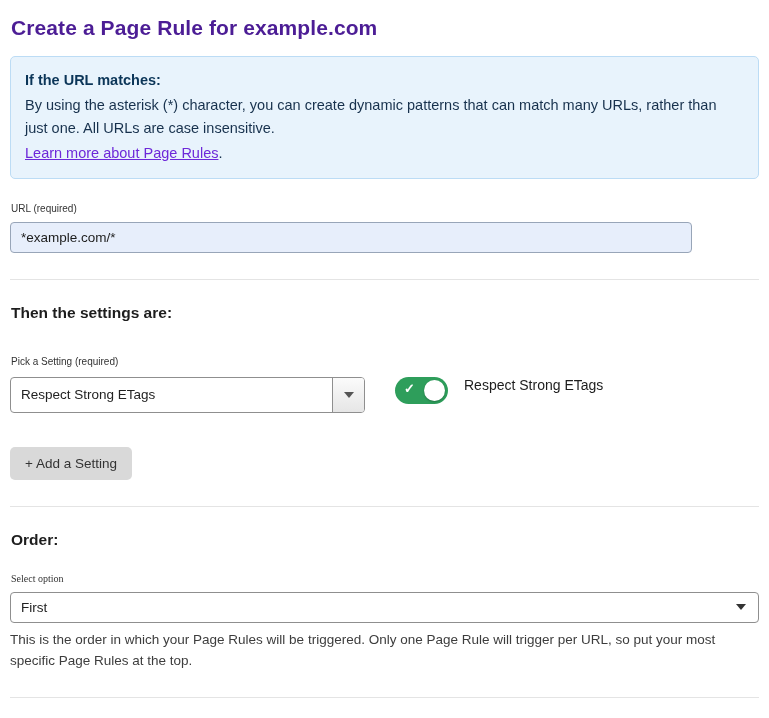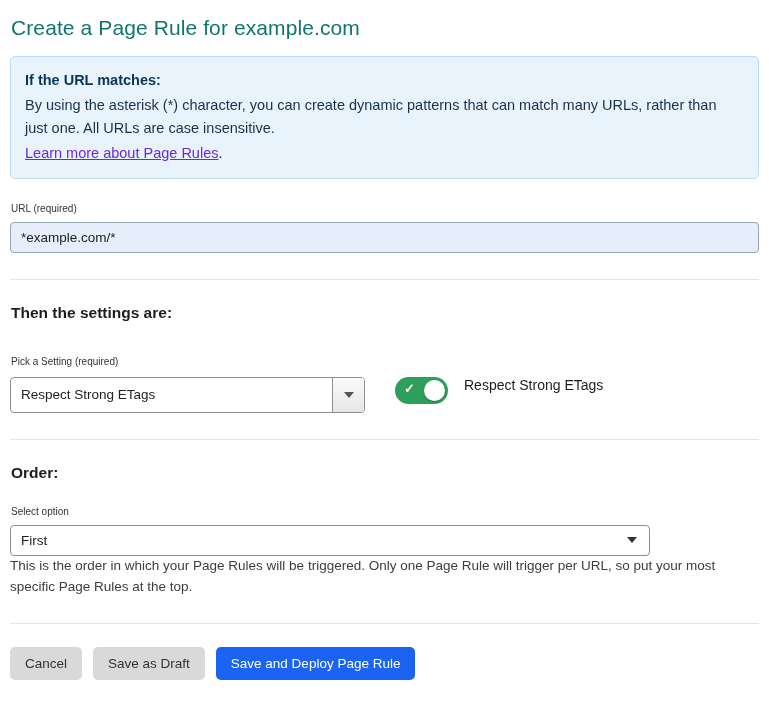--- a/index.html
+++ b/index.html
@@ -7,22 +7,22 @@
     width: 769px; height: 718px;
     background: #ffffff;
     font-family: "Liberation Sans", sans-serif;
     color: #222;
     overflow: hidden;
   }
   .page { padding: 12px 10px 0 10px; }
 
   .page-title {
     font-size: 21px;
-    font-weight: normal;
-    color: #0f766e;
+    font-weight: bold;
+    color: #4c1d95;
     letter-spacing: 0.1px;
     margin: 4px 0 16px 1px;
   }
 
   .info-box {
     background: #e8f3fc;
     border: 1px solid #bcdcf5;
     border-radius: 5px;
     padding: 12px 20px 13px 14px;
     color: #17314d;
@@ -38,21 +38,21 @@
     cursor: pointer;
   }
 
   .field-label {
     font-size: 10px;
     color: #333;
     margin: 24px 0 8px 1px;
   }
 
   .url-input {
-    width: 749px;
+    width: 682px;
     height: 31px;
     background: #e7eefb;
     border: 1px solid #98a5b8;
     border-radius: 4px;
     padding: 0 10px;
     font-size: 13.5px;
     color: #1d1d1d;
     font-family: "Liberation Sans", sans-serif;
     outline: none;
   }
@@ -148,42 +148,42 @@
     cursor: pointer;
   }
   .btn-gray { background: #d9d9d9; color: #333; }
   .btn-blue { background: #1b64f2; color: #ffffff; }
 
   .add-setting { margin-top: 34px; }
 
   .order-select {
     display: flex;
     align-items: center;
-    width: 640px;
+    width: 749px;
     height: 31px;
     border: 1px solid #8f8f8f;
     border-radius: 4px;
     background: #fff;
     padding: 0 12px 0 10px;
     cursor: pointer;
   }
   .order-select .select-value { padding: 0; line-height: 29px; }
   .order-caret {
     width: 0; height: 0;
     border-left: 5px solid transparent;
     border-right: 5px solid transparent;
     border-top: 6px solid #333;
     margin-left: auto;
   }
 
   .help-text {
     font-size: 13.5px;
     color: #3d3d3d;
     line-height: 1.55;
-    margin-top: 0;
+    margin-top: 7px;
     max-width: 745px;
   }
 
   .footer-actions {
     display: flex;
     align-items: center;
     gap: 11px;
     margin-top: 23px;
   }
 </style>
@@ -217,26 +217,27 @@
       </div>
     </div>
 
     <div class="toggle">
       <span class="toggle-check">✓</span>
       <span class="toggle-knob"></span>
     </div>
     <span class="toggle-label">Respect Strong ETags</span>
   </div>
 
+  <button class="btn btn-gray add-setting">+ Add a Setting</button>
 
   <hr class="divider">
 
   <div class="section-heading">Order:</div>
 
-  <div class="field-label" style="">Select option</div>
+  <div class="field-label" style="font-family:Liberation Serif, serif;">Select option</div>
 
   <div class="order-select">
     <div class="select-value">First</div>
     <span class="order-caret"></span>
   </div>
 
   <div class="help-text">This is the order in which your Page Rules will be triggered. Only one Page Rule will trigger per URL, so put your most specific Page Rules at the top.</div>
 
   <hr class="divider">
 

